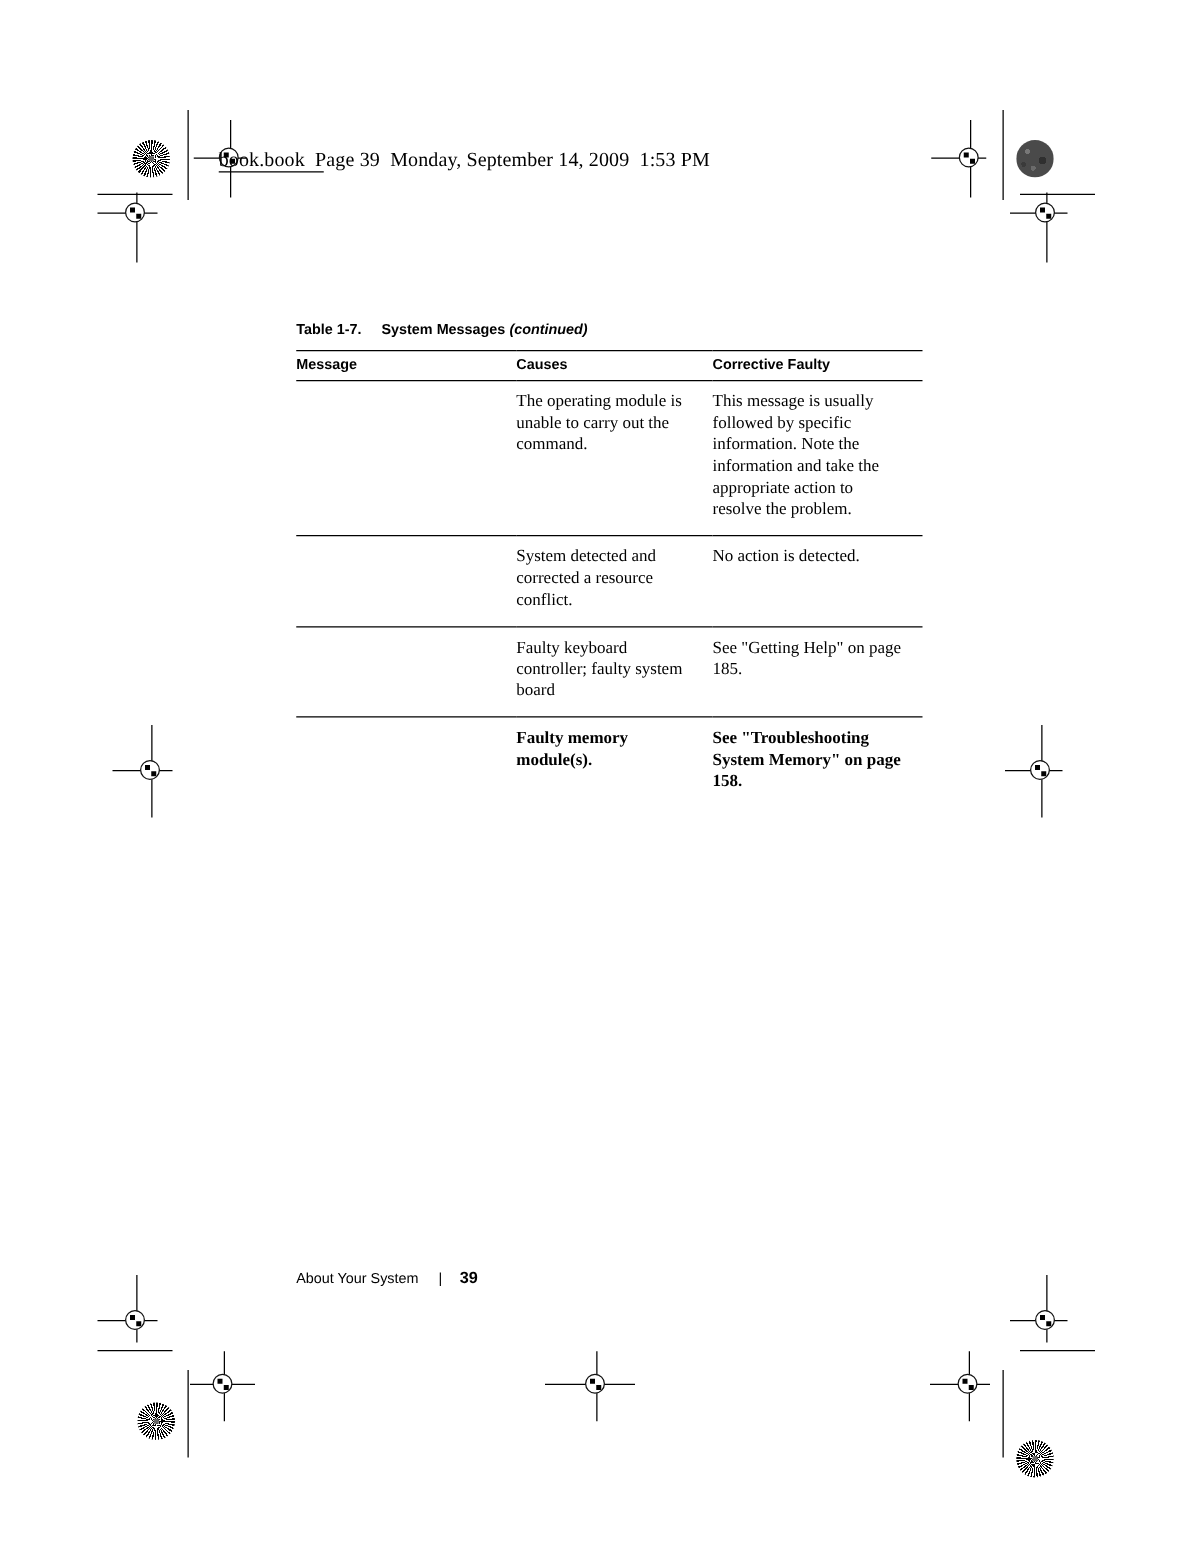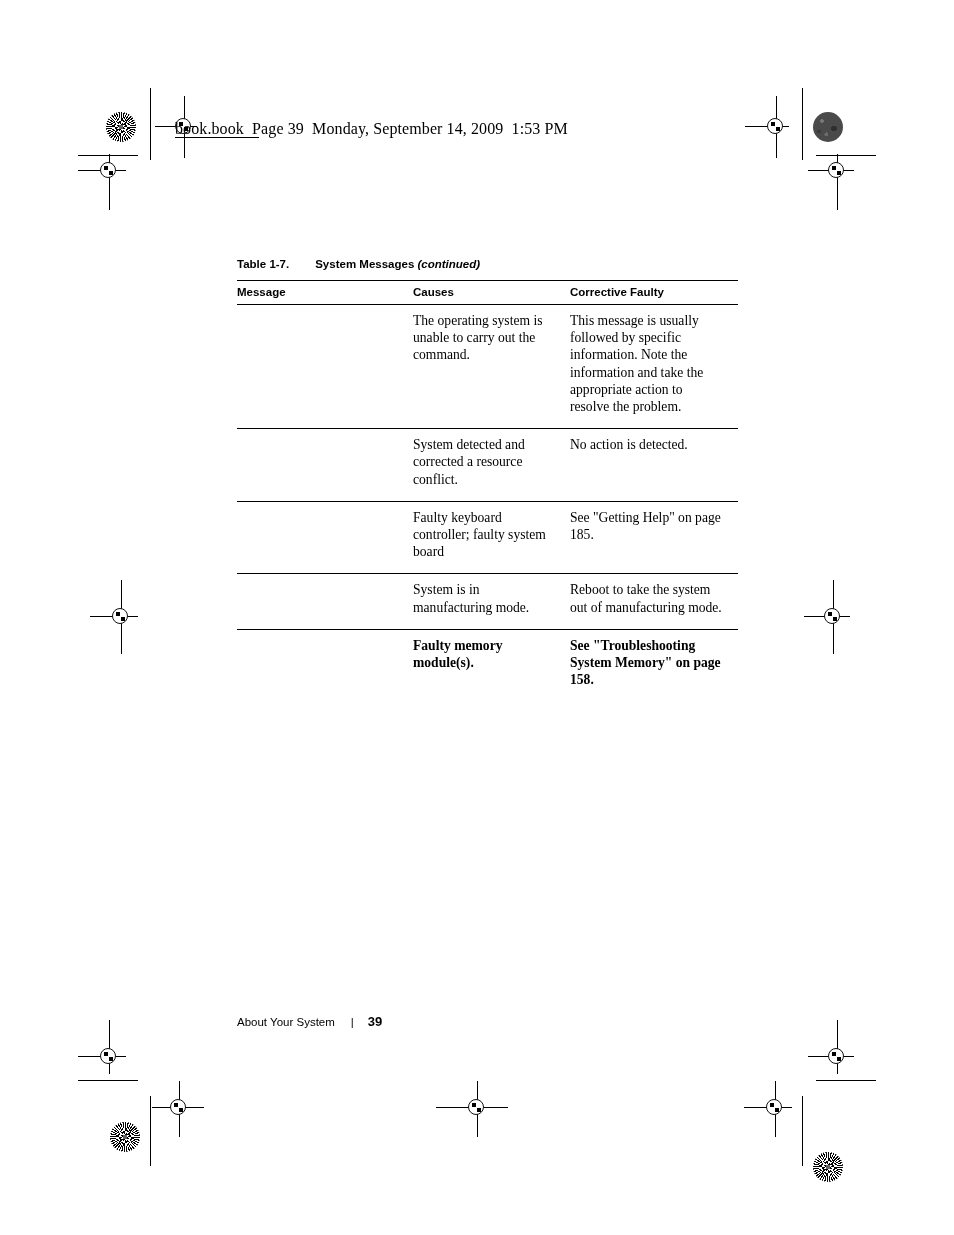--- a/index.html
+++ b/index.html
@@ -93,21 +93,21 @@
     width: 501px;
   }
   .table-caption {
     font-family: "Liberation Sans", sans-serif;
     font-size: 11.5px;
     font-weight: bold;
     color: #000;
     margin-bottom: 10px;
     white-space: nowrap;
   }
-  .table-caption .num { margin-right: 26px; }
+  .table-caption .num { margin-right: 16px; }
   .table-caption .cont {
     font-style: italic;
     text-align: right;
   }
 
   table.msg {
     border-collapse: collapse;
     width: 501px;
     table-layout: fixed;
   }
@@ -298,40 +298,35 @@
     <thead>
       <tr>
         <th>Message</th>
         <th>Causes</th>
         <th>Corrective Faulty</th>
       </tr>
     </thead>
     <tbody>
       <tr>
         <td></td>
-        <td>The operating system is unable to carry out the command.</td>
+        <td>The operating module is unable to carry out the command.</td>
         <td>This message is usually followed by specific information. Note the information and take the appropriate action to resolve the problem.</td>
       </tr>
       <tr>
         <td></td>
         <td>System detected and corrected a resource conflict.</td>
         <td>No action is detected.</td>
       </tr>
       <tr>
         <td></td>
         <td>Faulty keyboard controller; faulty system board</td>
         <td>See "Getting Help" on page 185.</td>
       </tr>
       <tr>
         <td></td>
-        <td>System is in manufacturing mode.</td>
-        <td>Reboot to take the system out of manufacturing mode.</td>
-      </tr>
-      <tr>
-        <td></td>
         <td>Faulty memory module(s).</td>
         <td>See "Troubleshooting System Memory" on page 158.</td>
       </tr>
     </tbody>
   </table>
 </div>
 
 <div class="footer">
   <span class="sect">About Your System</span><span class="sep">|</span><span class="pageno">39</span>
 </div>

